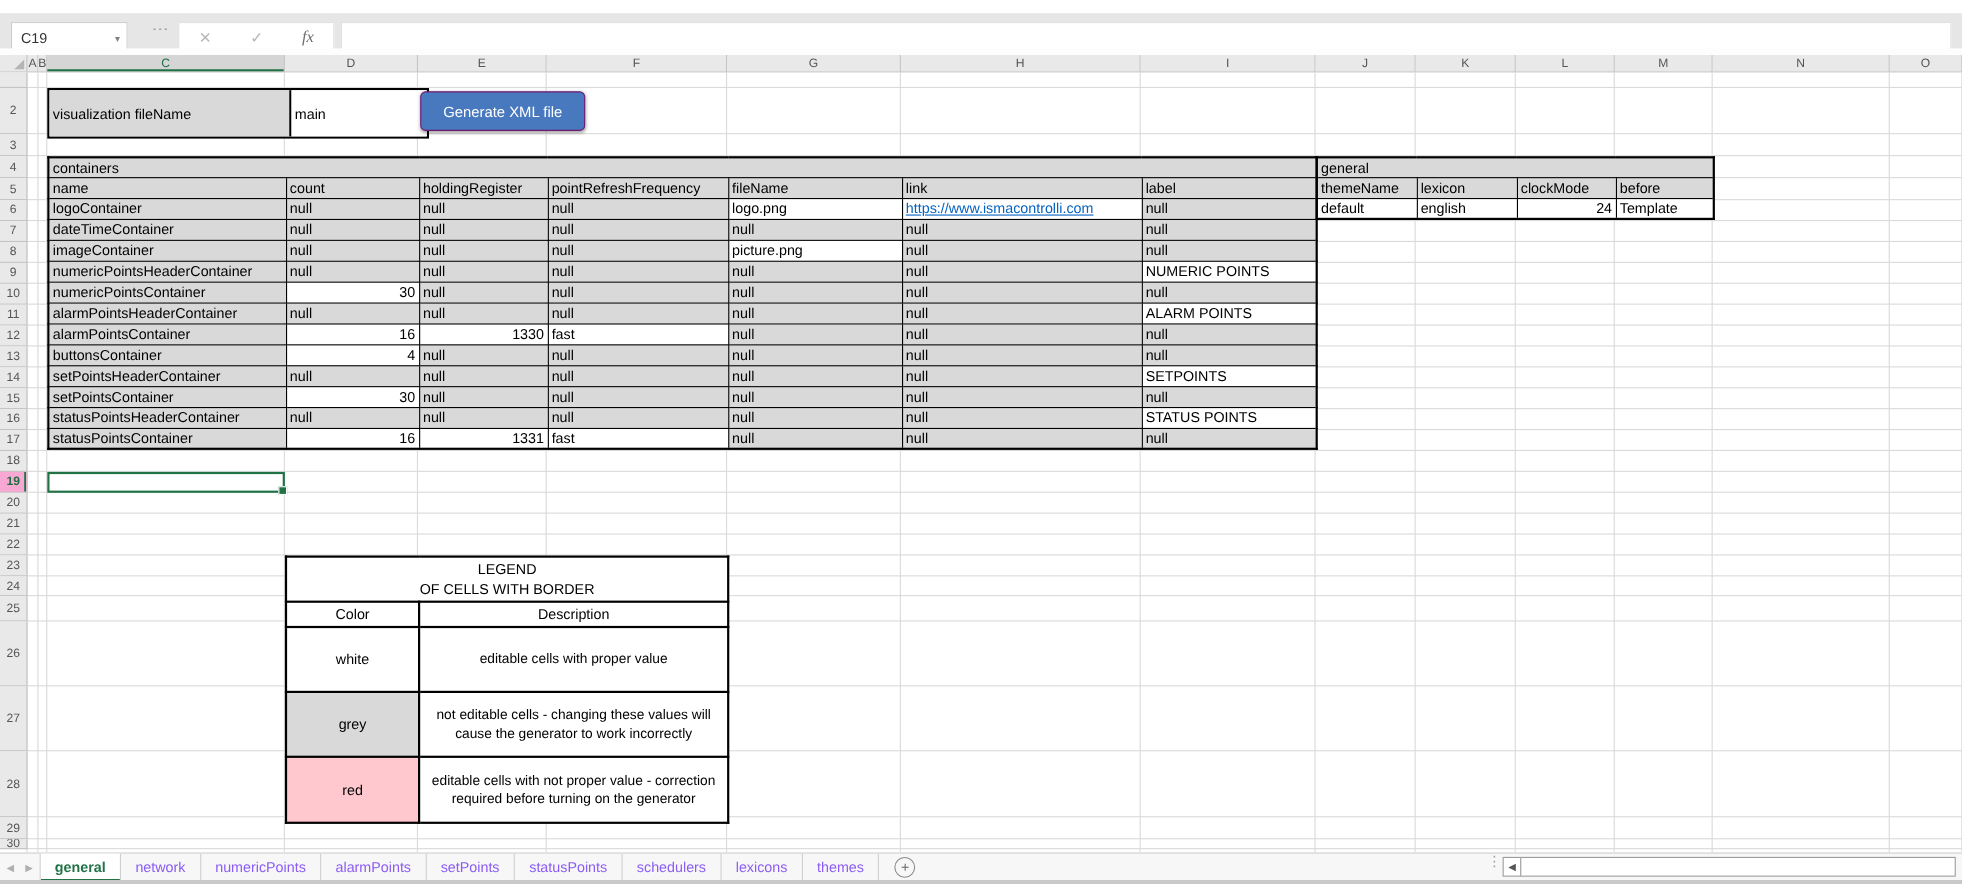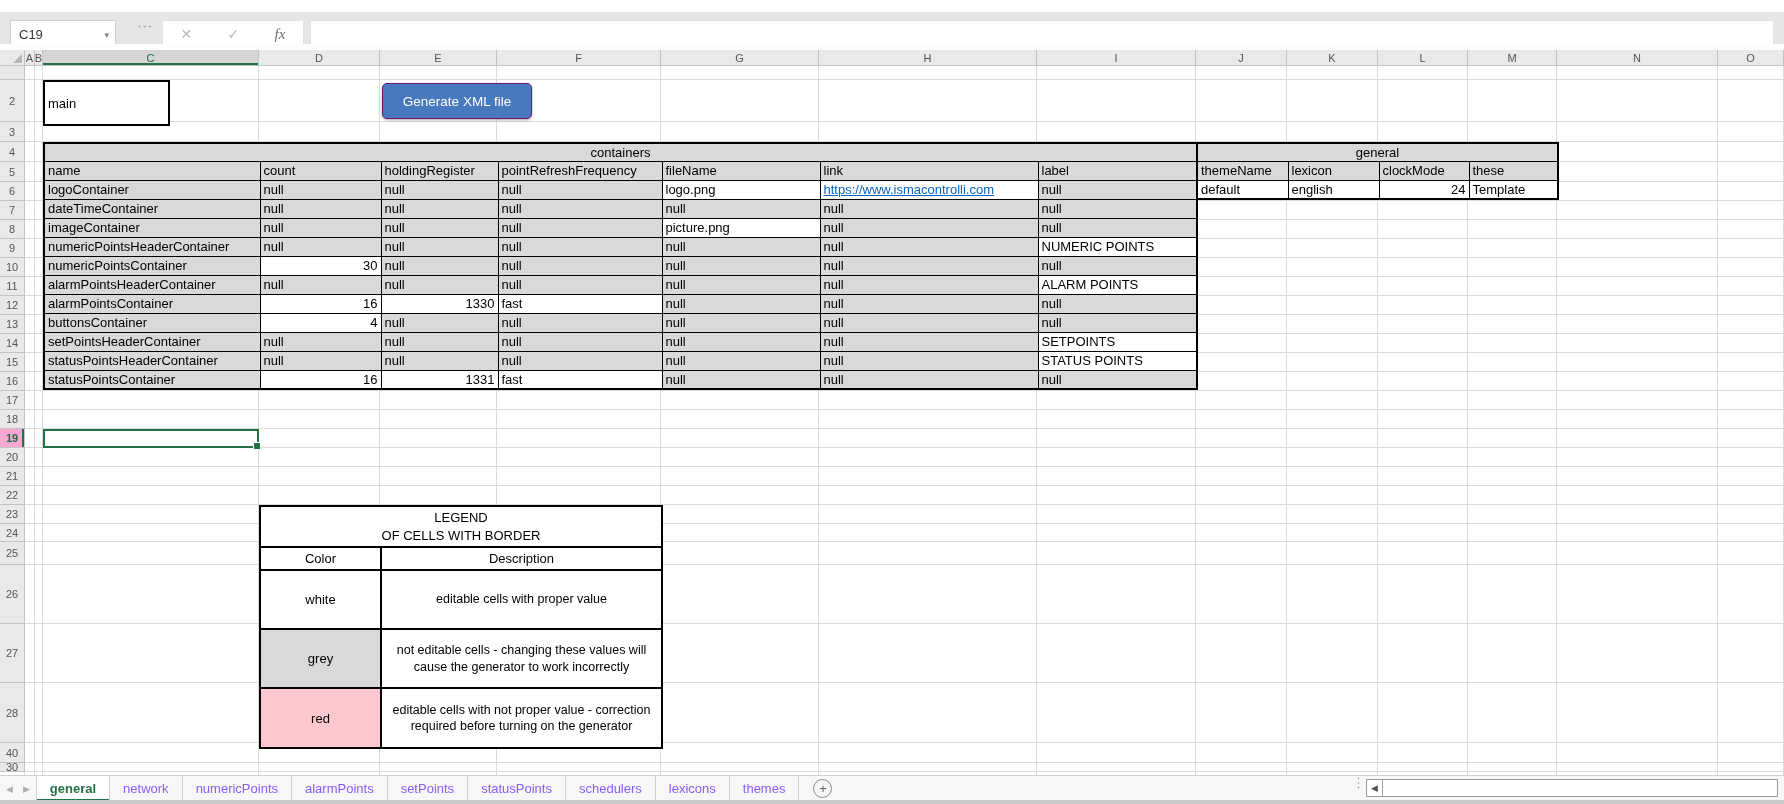--- a/index.html
+++ b/index.html
@@ -49,21 +49,21 @@
   .gen-btn{position:absolute;left:382px;top:17px;width:150px;height:36px;background:#4878bd;
            border:1px solid #701a75;border-radius:5px;color:#fff;font-size:13.5px;
            font-family:"Liberation Sans",sans-serif;box-shadow:0 1px 3px rgba(0,0,0,.35);cursor:pointer}
   
   table{border-collapse:collapse;table-layout:fixed}
   .dt{position:absolute;border:2px solid #000;font-size:13px}
   .dt td{border:1px solid #000;height:19px;padding:0 3px;background:#d9d9d9;overflow:hidden;
          white-space:nowrap;box-sizing:border-box}
   .dt td.w{background:#fff}
   .dt td.num{text-align:right}
-  .dt td.title{text-align:center;height:18px}
+  .dt td.title{height:18px}
   .dt td.title-left{height:18px}
   .dt a{color:#0563c1;text-decoration:underline}
   
   .legend{position:absolute;left:259px;top:439px;border:2px solid #000;font-size:13px}
   .legend td{border:2px solid #000;background:#fff;text-align:center;vertical-align:middle;
              padding:2px 6px;box-sizing:border-box;overflow:hidden}
   .legend .ttl{height:37px;line-height:1.35}
   .legend .hdr{height:23px}
   .legend .c-grey{background:#d9d9d9}
   .legend .c-red{background:#ffc7ce}
@@ -179,20 +179,21 @@
         <div class="hline" style="top: 475px;"></div>
         <div class="hline" style="top: 498px;"></div>
         <div class="hline" style="top: 557px;"></div>
         <div class="hline" style="top: 616px;"></div>
         <div class="hline" style="top: 676px;"></div>
         <div class="hline" style="top: 696px;"></div>
         <div class="hline" style="top: 705px;"></div>
       </div>
 
     <div class="form-row">
+      <div class="form-label">visualization fileName</div>
       <div class="form-value">main</div>
     </div>
     <button class="gen-btn">Generate XML file</button>
 
     <table class="dt" id="containers-table" style="left:43px;top:76px;width:1153px">
         <colgroup>
           <col style="width:216px">
           <col style="width:121px">
           <col style="width:117px">
           <col style="width:164px">
@@ -288,20 +289,29 @@
           <tr>
             <td class="">setPointsHeaderContainer</td>
             <td class="">null</td>
             <td class="">null</td>
             <td class="">null</td>
             <td class="">null</td>
             <td class="">null</td>
             <td class="w">SETPOINTS</td>
           </tr>
           <tr>
+            <td class="">setPointsContainer</td>
+            <td class="w num">30</td>
+            <td class="">null</td>
+            <td class="">null</td>
+            <td class="">null</td>
+            <td class="">null</td>
+            <td class="">null</td>
+          </tr>
+          <tr>
             <td class="">statusPointsHeaderContainer</td>
             <td class="">null</td>
             <td class="">null</td>
             <td class="">null</td>
             <td class="">null</td>
             <td class="">null</td>
             <td class="w">STATUS POINTS</td>
           </tr>
           <tr>
             <td class="">statusPointsContainer</td>
@@ -323,21 +333,21 @@
           <col style="width:89px">
         </colgroup>
       <tbody>
           <tr>
             <td class="title" colspan="4">general</td>
           </tr>
       <tr>
         <td>themeName</td>
         <td>lexicon</td>
         <td>clockMode</td>
-        <td>these</td>
+        <td>before</td>
       </tr>
       <tr>
         <td class="w">default</td>
         <td class="w">english</td>
         <td class="w num">24</td>
         <td class="w">Template</td>
       </tr>
     </tbody>
       </table>
 
@@ -400,21 +410,21 @@
       <div class="rh-cell sel" style="height: 19px;">19</div>
       <div class="rh-cell" style="height: 19px;">20</div>
       <div class="rh-cell" style="height: 19px;">21</div>
       <div class="rh-cell" style="height: 19px;">22</div>
       <div class="rh-cell" style="height: 19px;">23</div>
       <div class="rh-cell" style="height: 18px;">24</div>
       <div class="rh-cell" style="height: 23px;">25</div>
       <div class="rh-cell" style="height: 59px;">26</div>
       <div class="rh-cell" style="height: 59px;">27</div>
       <div class="rh-cell" style="height: 60px;">28</div>
-      <div class="rh-cell" style="height: 20px;">40</div>
+      <div class="rh-cell" style="height: 20px;">29</div>
       <div class="rh-cell" style="height: 9px;">30</div>
     </div>
 
   <div class="tabbar">
     <div class="tab-nav">
       <span>◀</span>
       <span>▶</span>
     </div>
     <div id="tabs" style="display:flex">
         <div class="tab active">general</div>

